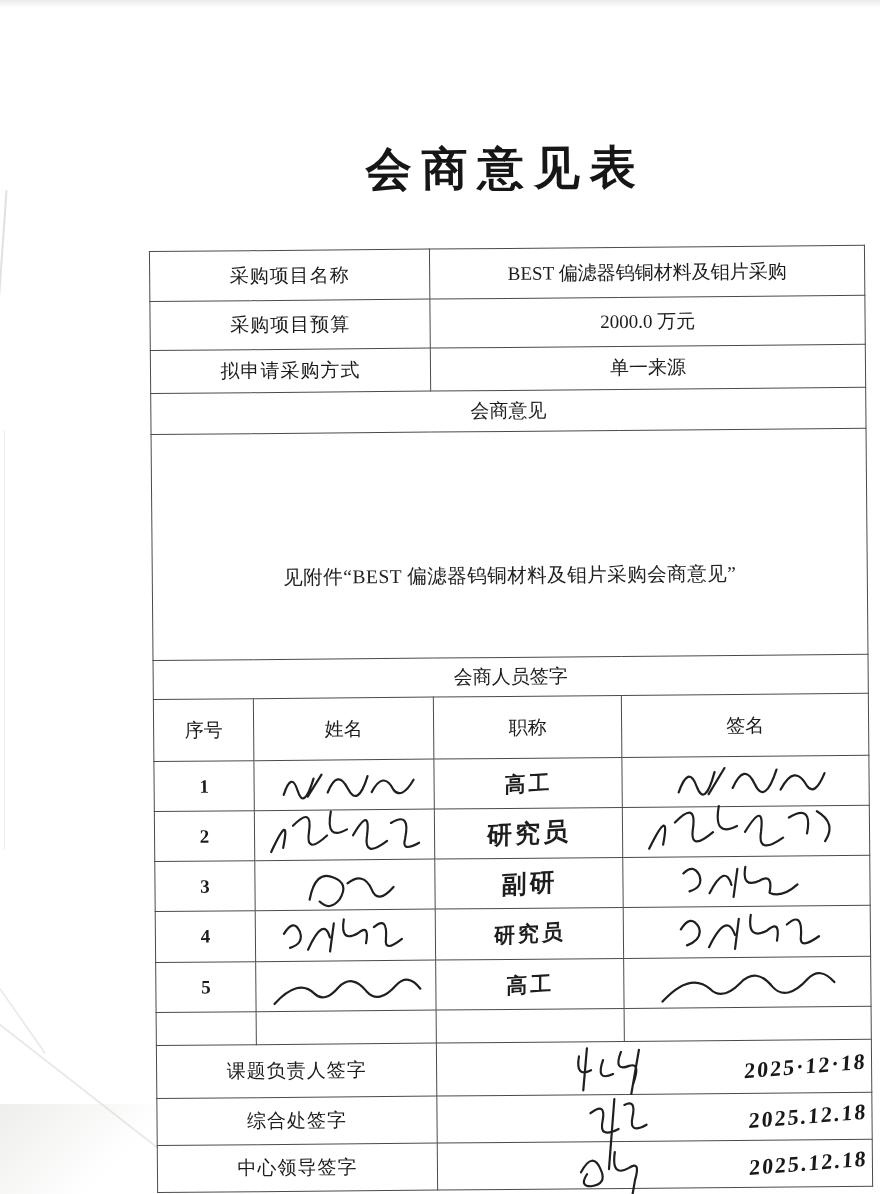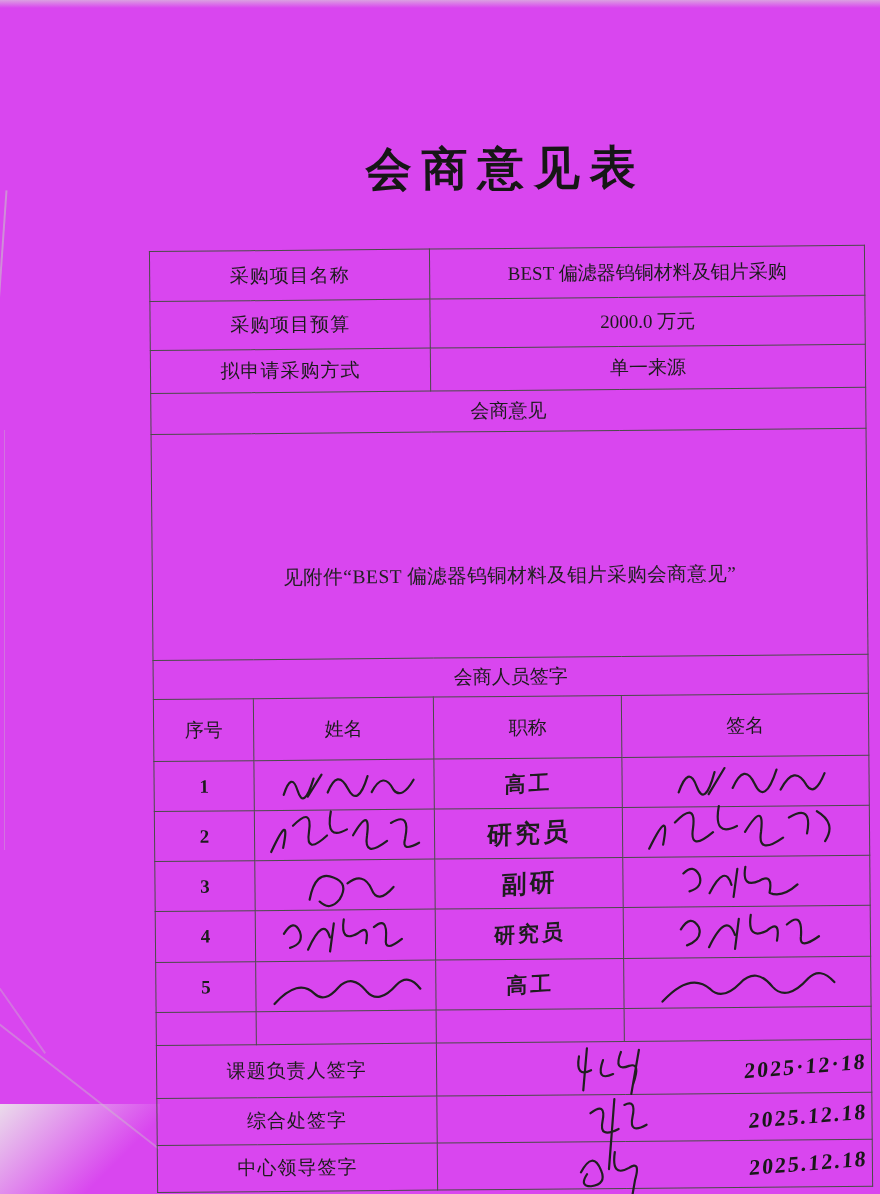--- a/index.html
+++ b/index.html
@@ -3,21 +3,21 @@
 <meta charset="utf-8">
 <style>
   html,body{margin:0;padding:0;}
   body{
     width:880px;height:1194px;
     background:#e7e7e4;
     font-family:"Liberation Serif", serif;
     position:relative;
     overflow:hidden;
   }
-  .canvas{position:absolute;inset:0;background:#d946ef;}
+  .canvas{position:absolute;inset:0;background:#ffffff;}
   
   .artifact{position:absolute;background:#c9c9c5;opacity:.55;}
   .art-topleft{left:-6px;top:190px;width:2px;height:330px;transform:rotate(4deg);}
   .art-leftedge{left:4px;top:430px;width:1px;height:420px;opacity:.35;}
   .art-fold1{left:-30px;top:1000px;width:240px;height:2px;transform:rotate(38deg);transform-origin:left top;opacity:.4;}
   .art-fold2{left:-40px;top:930px;width:150px;height:2px;transform:rotate(55deg);transform-origin:left top;opacity:.35;}
   .art-bottom{left:0;bottom:0;width:160px;height:90px;background:linear-gradient(135deg,#ececea 0%,rgba(250,250,248,0) 70%);opacity:.9;}
   .art-top{left:0;top:0;width:100%;height:8px;background:linear-gradient(#dcdcd8,rgba(250,250,248,0));opacity:.6;}
 
   .content{position:absolute;left:0;top:0;width:880px;transform:rotate(-0.5deg);transform-origin:500px 600px;}

